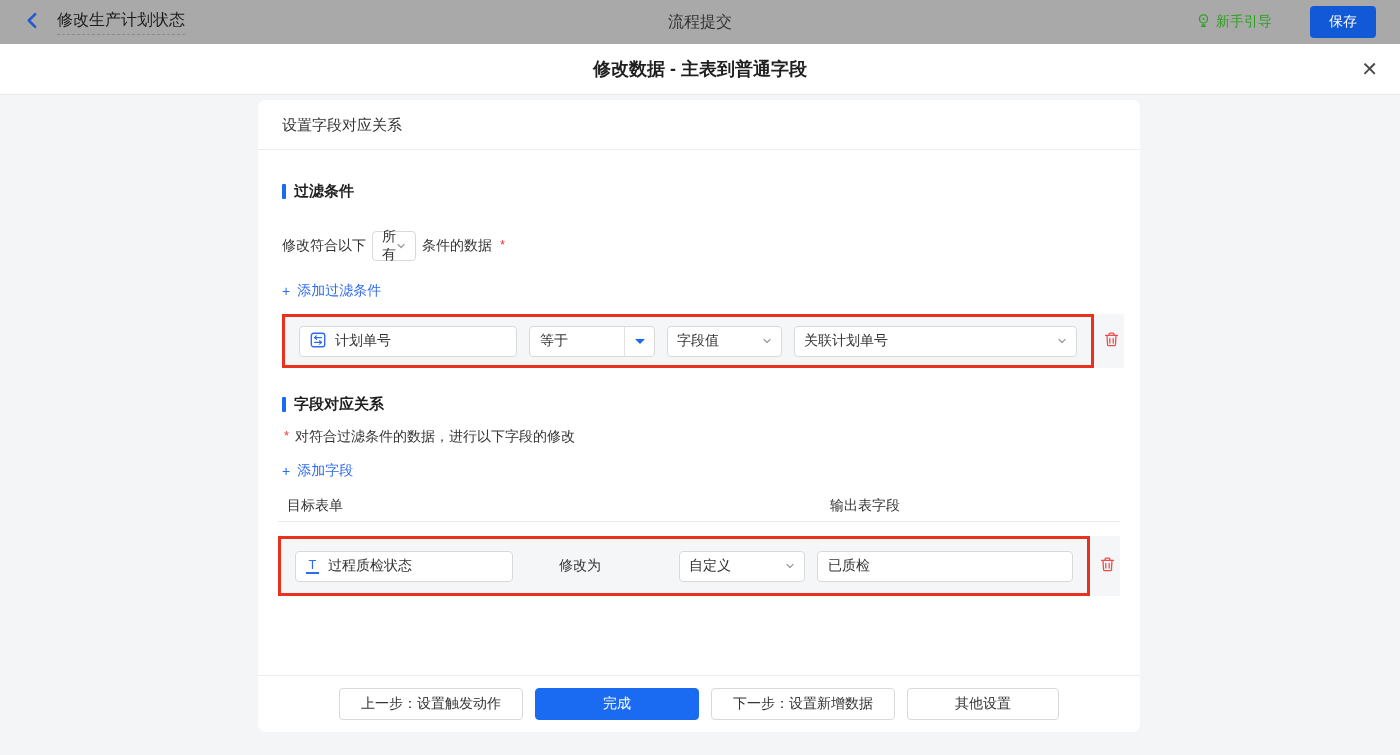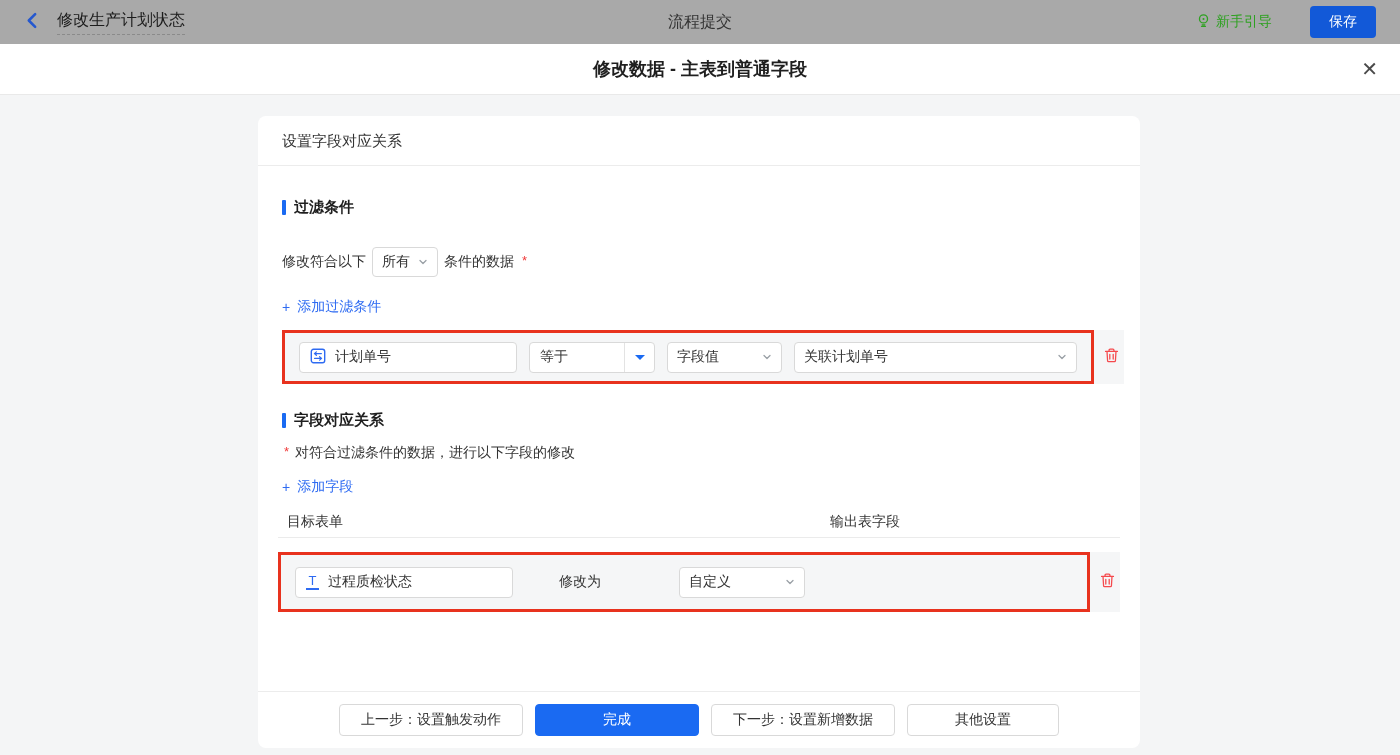--- a/index.html
+++ b/index.html
@@ -23,32 +23,32 @@
   .guide{display:flex;align-items:center;gap:5px;color:var(--guide-green);font-size:14px;cursor:pointer}
   .save-btn{background:var(--save-blue);color:#fff;border:none;border-radius:4px;
     font-size:14px;padding:7px 19px;cursor:pointer}
   
   .modal-header{position:absolute;top:44px;left:0;right:0;height:51px;background:#fff;
     border-bottom:1px solid #e9e9e9;display:flex;align-items:center;justify-content:center}
   .modal-title{font-size:18px;font-weight:700;color:#1f1f1f}
   .close-btn{position:absolute;right:22px;top:50%;transform:translateY(-50%);
     background:none;border:none;font-size:20px;color:#4a4a4a;cursor:pointer;line-height:1}
   
-  .panel{position:absolute;left:258px;top:116px;width:882px;height:632px;background:#fff;border-radius:8px}
+  .panel{position:absolute;left:258px;top:100px;width:882px;height:632px;background:#fff;border-radius:8px}
   .panel-header{height:50px;line-height:50px;padding:0 24px;font-size:15px;color:#333;
     border-bottom:1px solid #ececec}
   .section{padding:0 24px}
   .sec-title{display:flex;align-items:center;gap:8px;font-size:15px;font-weight:700;color:#1f1f1f}
   .sec-bar{width:4px;height:15px;background:var(--accent-blue);border-radius:1px}
   .mt32{margin-top:32px}.mt27{margin-top:27px}
   .cond-line{margin-top:30px;display:flex;align-items:center;gap:6px;font-size:14px;color:#333}
   .select{height:30px;border:1px solid #d9d9d9;border-radius:4px;background:#fff;
     display:flex;align-items:center;justify-content:space-between;padding:0 9px;font-size:14px;
     color:#333;cursor:pointer}
-  .select-mini{width:66px}
+  .select-mini{width:44px}
   .req{color:#f03a3a;font-size:13px;margin-left:2px;position:relative;top:-2px}
   .add-link{margin-top:21px;color:var(--link-blue);font-size:14px;cursor:pointer;display:flex;gap:7px;align-items:center;width:max-content}
   
   .strip{width:842px;background:#f5f6f7;display:flex;align-items:center}
   .strip-filter{margin-top:14px;height:54px}
   .strip-map{margin-top:14px;height:60px}
   .red-box{width:812px;height:100%;border:3px solid var(--highlight-red);
     display:flex;align-items:center;padding:0 14px}
   .field-input{height:31px;border:1px solid #d9d9d9;border-radius:4px;background:#fff;
     display:flex;align-items:center;gap:9px;padding:0 10px;font-size:14px;color:#333;cursor:text}
@@ -221,20 +221,23 @@
         </div>
         <span class="modify-label">修改为</span>
         <div class="select map-sel">
           <span>自定义</span>
           <span>
             <svg width="10" height="10" viewBox="0 0 10 10" fill="none">
                 <path d="M2 3.5 L5 6.5 L8 3.5" stroke="#9aa0a6" stroke-width="1.3" stroke-linecap="round" stroke-linejoin="round"></path>
               </svg>
           </span>
         </div>
+        <div class="value-input">
+          <span>已质检</span>
+        </div>
       </div>
       <button class="trash-btn">
         <span>
           <svg width="17" height="17" viewBox="0 0 16 16" fill="none" stroke="#f5494d" stroke-width="1.2" stroke-linecap="round" stroke-linejoin="round">
             <path d="M2.4 4.2 H13.6"></path>
             <path d="M5.7 4 V3 a0.9 0.9 0 0 1 .9 -.9 h2.8 a0.9 0.9 0 0 1 .9 .9 V4"></path>
             <path d="M3.8 4.4 l.5 8.5 a1 1 0 0 0 1 .95 h5.4 a1 1 0 0 0 1 -.95 l.5 -8.5"></path>
             <path d="M6.4 6.9 v4.4 M9.6 6.9 v4.4"></path>
           </svg>
         </span>

